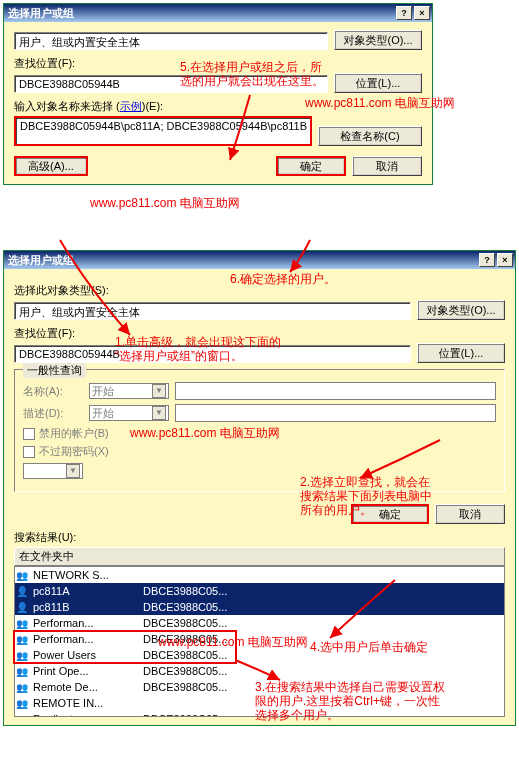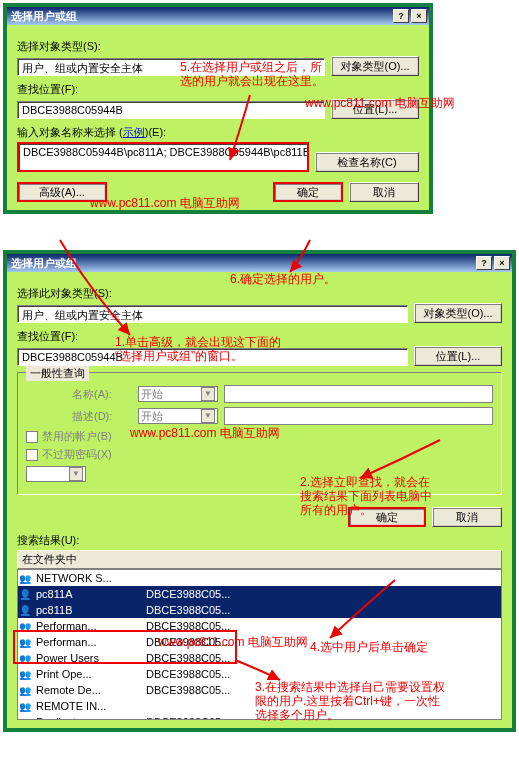--- a/index.html
+++ b/index.html
@@ -1,30 +1,30 @@
 <!DOCTYPE html>
 <html><head>
 <meta charset="utf-8">
 <style>
 * { box-sizing: border-box; margin: 0; padding: 0; }
 body { font-family: "Microsoft YaHei", SimSun, Arial, sans-serif; font-size: 11px; background: #fff; width: 519px; height: 781px; position: relative; overflow: hidden; }
-.dialog { position: absolute; background: #bef264; border: 4px solid #15803d; }
+.dialog { position: absolute; background: #fef9c3; border: 1px solid #15803d; }
 .titlebar { background: linear-gradient(#0A246A,#A6CAF0); color: #fff; height: 18px; display: flex; align-items: center; padding: 0 2px 0 4px; font-weight: bold; }
 .titlebar .spacer { flex: 1; }
 .titlebar .tbtn { width: 16px; height: 14px; background: #ECE9D8; border: 1px solid #fff; border-right-color:#404040; border-bottom-color:#404040; margin-left: 2px; font-size: 9px; text-align: center; line-height: 12px; color:#000; }
 .lbl { display: block; margin: 6px 0 2px 0; }
 .inset { background: #fff; border: 1px solid #808080; border-right-color:#fff; border-bottom-color:#fff; box-shadow: inset 1px 1px 0 #404040; padding: 2px 4px; height: 18px; overflow: hidden; white-space: nowrap; }
 .btn { background: #ECE9D8; border: 1px solid #fff; border-right-color:#404040; border-bottom-color:#404040; box-shadow: 1px 1px 0 #808080 inset, -1px -1px 0 #D4D0C8 inset; height: 20px; padding: 0 8px; font-size: 11px; cursor: pointer; }
 .row { display: flex; align-items: flex-end; gap: 6px; }
 .row .grow { flex: 1; }
 .link { color: #0000EE; text-decoration: underline; cursor: pointer; }
 .groupbox { border: 1px solid #fff; border-left-color:#808080; border-top-color:#808080; margin: 6px 0; padding: 8px; position: relative; }
 .groupbox .gtitle { position: absolute; top: -7px; left: 8px; background: #ECE9D8; padding: 0 4px; }
 .frow { display: flex; align-items: center; gap: 6px; margin: 4px 0; }
-.frow .flbl { width: 60px; color: #808080; margin-left: 46px; }
+.frow .flbl { width: 60px; color: #808080; }
 .combo { flex: 0 0 80px; height: 16px; background:#fff; border:1px solid #808080; display:flex; align-items:center; padding:0 2px; color:#808080; }
 .combo .arrow { margin-left:auto; width:14px; height:14px; background:#ECE9D8; border:1px solid #808080; text-align:center; font-size:8px; line-height:12px; }
 .txt { flex:1; height:18px; background:#fff; border:1px solid #808080; }
 .chk { display:flex; align-items:center; gap:4px; color:#808080; margin:3px 0; }
 .chk .box { width:12px; height:12px; background:#fff; border:1px solid #808080; }
 .redbox { border: 2px solid #E00; }
 .anno { position: absolute; color: #E00; font-size: 12px; line-height: 14px; pointer-events: none; white-space: pre; }
 .watermark { position:absolute; color:#E00; font-size:12px; pointer-events:none; }
 .results-head { display:flex; background:#ECE9D8; border-bottom:1px solid #808080; }
 .results-head div { border:1px solid #fff; border-right-color:#808080; border-bottom-color:#808080; padding:1px 4px; }
@@ -40,40 +40,39 @@
 <body>
 
 <div class="dialog" style="left:3px; top:3px; width:430px;">
   <div class="titlebar">
     <span>选择用户或组</span>
     <span class="spacer"></span>
     <span class="tbtn">?</span>
     <span class="tbtn">×</span>
   </div>
   <div style="padding:8px 10px;">
-    <span class="lbl">选择对象类型(S):</span>
     <div class="row">
       <div class="inset grow">用户、组或内置安全主体</div>
       <button class="btn" style="width:88px">对象类型(O)...</button>
     </div>
     <span class="lbl">查找位置(F):</span>
     <div class="row">
       <div class="inset grow">DBCE3988C05944B</div>
       <button class="btn" style="width:88px">位置(L)...</button>
     </div>
     <span class="lbl">
       <span>输入对象名称来选择 (</span><span class="link">示例</span><span>)(E):</span>
     </span>
     <div class="row">
       <div class="inset grow redbox" style="height:30px;">DBCE3988C05944B\pc811A; DBCE3988C05944B\pc811B</div>
       <button class="btn" style="width:104px">检查名称(C)</button>
     </div>
     <div style="height:10px"></div>
     <div class="row">
-      <button class="btn redbox" style="width:90px">高级(A)...</button>
+      <button class="btn redbox" style="width:74px">高级(A)...</button>
       <span class="grow"></span>
       <button class="btn redbox" style="width:70px">确定</button>
       <button class="btn" style="width:70px">取消</button>
     </div>
   </div>
 </div>
 
 <div class="dialog" style="left:3px; top:250px; width:513px;">
   <div class="titlebar">
     <span>选择用户或组</span>

